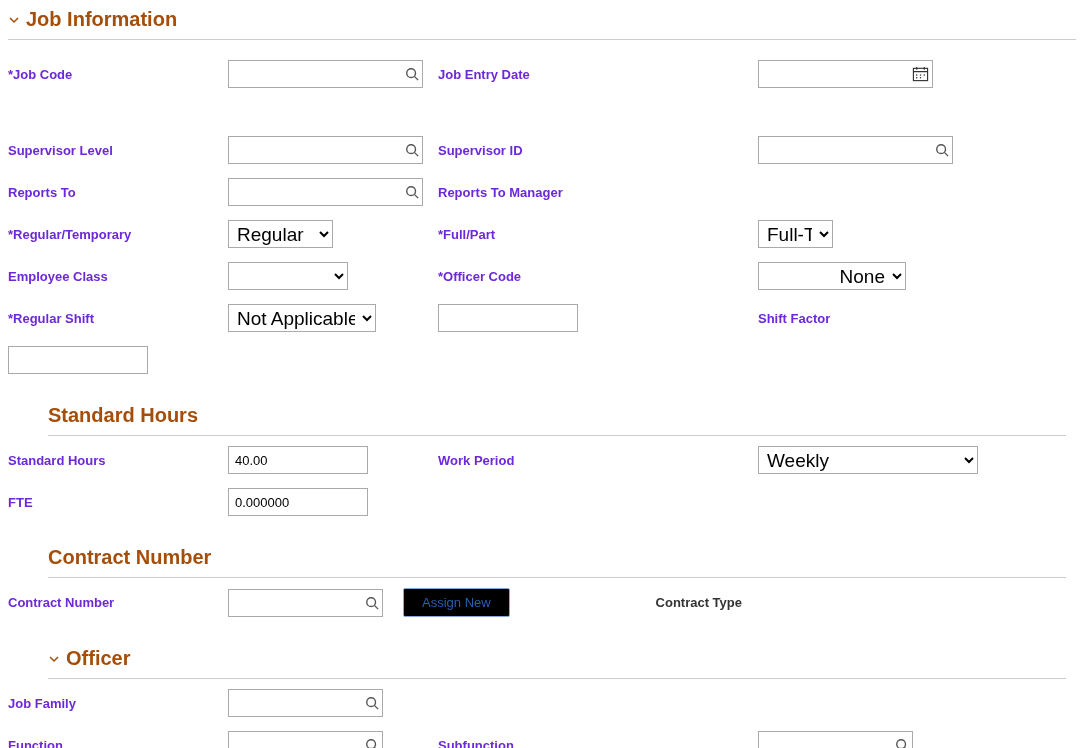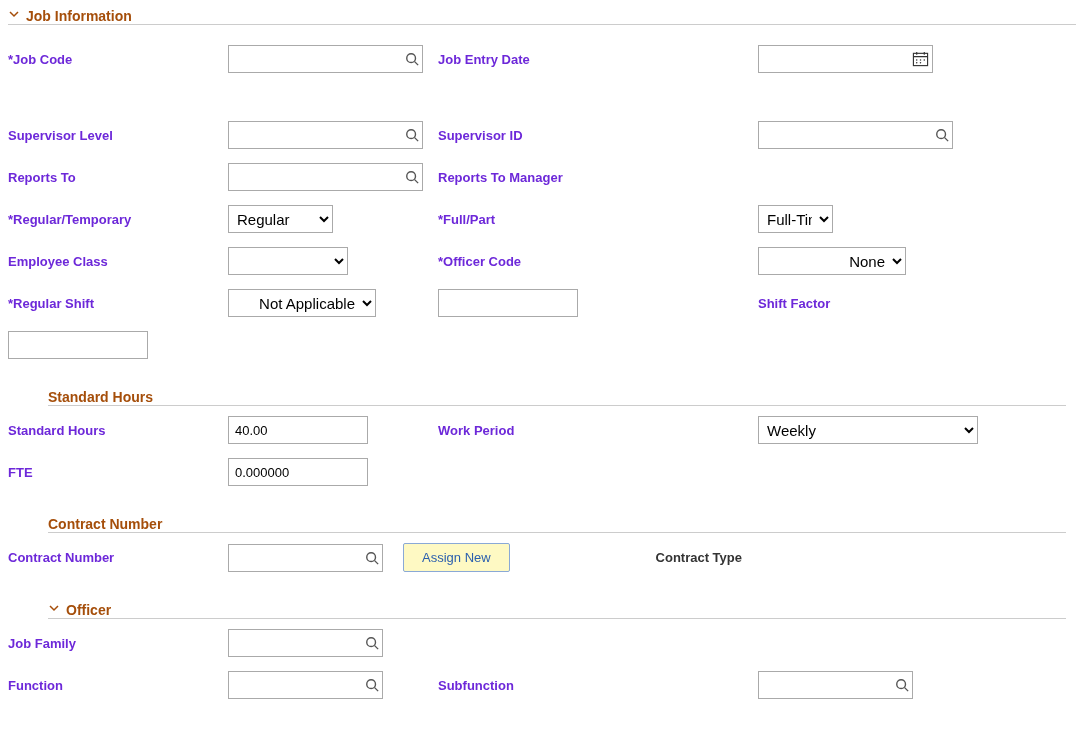--- a/index.html
+++ b/index.html
@@ -6,25 +6,26 @@
     body {
       font-family: Arial, Helvetica, sans-serif;
       font-size: 13px;
       color: #333;
       background: #fff;
       padding: 8px;
       width: 1084px;
     }
     .section-header {
       display: flex;
+      align-items: center;
       color: #a54e0a;
       font-weight: bold;
-      font-size: 14px;
+      font-size: 20px;
       border-bottom: 1px solid #ccc;
-      padding-bottom: 0;
+      padding-bottom: 8px;
       margin-bottom: 20px;
       cursor: pointer;
     }
     .section-header.sub {
       margin-top: 30px;
       margin-left: 40px;
       margin-right: 10px;
       margin-bottom: 10px;
     }
     .section-header .chevron {
@@ -86,38 +87,38 @@
       transform: translateY(-50%);
       background: none;
       border: none;
       cursor: pointer;
       padding: 0;
       display: flex;
     }
     select {
       height: 28px;
       border: 1px solid #aaa;
-      font-size: 15px;
+      font-size: 19px;
       padding: 2px 4px;
       background: #fff;
     }
     .select-sm { width: 105px; }
     .select-md { width: 120px; }
     .select-lg { width: 148px; text-align: right; }
     .select-xl { width: 220px; }
     .text-input {
       height: 28px;
       border: 1px solid #aaa;
       padding: 2px 6px;
       font-size: 13px;
       width: 140px;
     }
     .btn-outline {
       border: 1px solid #8aa9d6;
-      background: #fef9c3;
+      background: #000000;
       color: #2b5fae;
       padding: 6px 18px;
       font-size: 13px;
       cursor: pointer;
       border-radius: 2px;
     }
     .plain-label {
       font-weight: bold;
       color: #333;
     }

